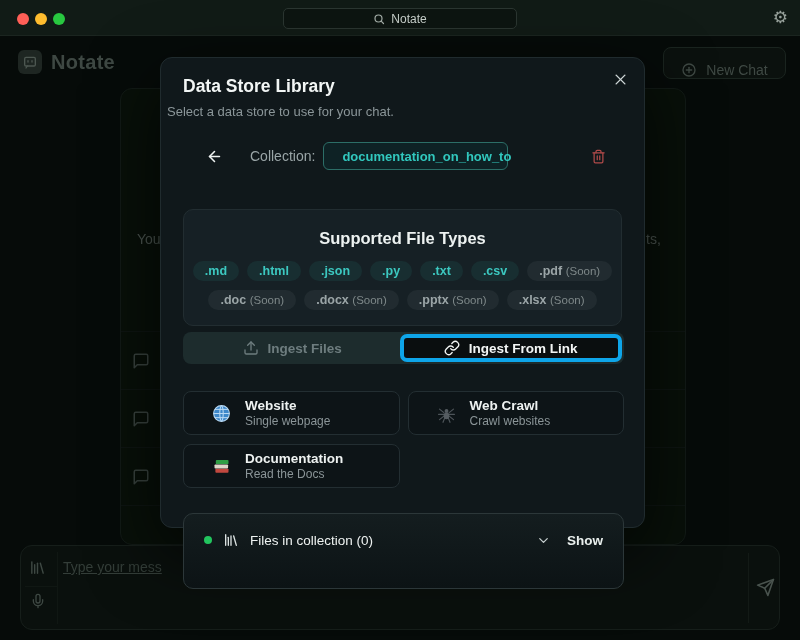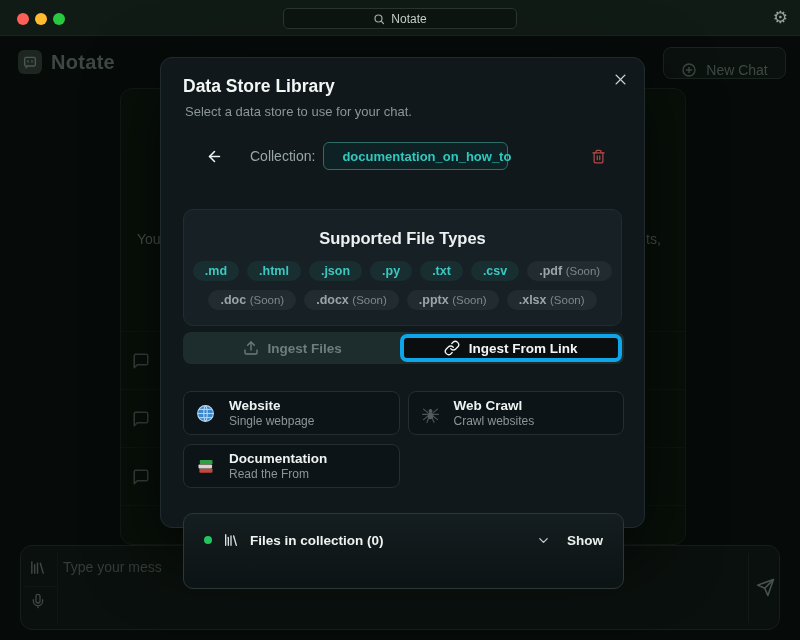--- a/index.html
+++ b/index.html
@@ -30,30 +30,30 @@
     border:1px solid #121a16; border-radius:12px; background:#081009; }
   .chat-row { position:absolute; left:0; width:100%; height:58px; border-top:1px solid #0e1512; }
   .chat-row .bubble { position:absolute; left:11px; top:20px; color:#39433f; }
   .frag { position:absolute; top:231px; font-size:14px; color:#4d5752; }
   .composer { position:absolute; left:20px; top:545px; width:760px; height:85px;
     border:1px solid #161e1a; border-radius:12px; background:#0a100d; }
   .composer .vline1 { position:absolute; left:36px; top:6px; width:1px; height:72px; background:#101713; }
   .composer .hline1 { position:absolute; left:4px; top:40px; width:32px; height:1px; background:#101713; }
   .composer .lib { position:absolute; left:8px; top:13px; color:#3e4843; }
   .composer .mic { position:absolute; left:9px; top:47px; color:#3e4843; }
-  .composer .ph { position:absolute; left:42px; top:13px; font-size:14px; color:#343e39; }
+  .composer .ph { position:absolute; left:42px; top:13px; font-size:14px; color:#343e39;text-decoration:underline; }
   .composer .vline2 { position:absolute; left:727px; top:7px; width:1px; height:70px; background:#131a16; }
   .composer .send { position:absolute; left:735px; top:32px; color:#49534e; }
 
   
   .modal { position:absolute; left:160px; top:57px; width:485px; height:471px;
     background:#10181b; border:1px solid #202b2e; border-radius:12px;
     box-shadow:0 24px 70px rgba(0,0,0,.75); }
   .m-title { position:absolute; left:22px; top:18px; font-size:17.5px; font-weight:700; color:#f2f6f5; }
-  .m-sub { position:absolute; left:24px; top:46px; font-size:13px; color:#8b9699;text-align:right; }
+  .m-sub { position:absolute; left:6px; top:46px; font-size:13px; color:#8b9699;text-align:right; }
   .m-close { position:absolute; right:16px; top:14px; color:#ced6d7; cursor:pointer; }
   .m-collection { position:absolute; left:22px; top:84px; width:441px; height:28px;
     display:flex; align-items:center; }
   .back-arrow { color:#eef2f1; margin-left:23px; }
   .coll-label { margin-left:27px; font-size:14px; color:#9aa5a7; }
   .coll-input { margin-left:8px; width:185px; height:28px; border:1px solid #2c6e67;
     border-radius:6px; background:#0e2225; color:#31c8be; font-size:13px; font-weight:600;
     display:flex; align-items:center; padding:0 18px; }
   .trash { margin-left:auto; margin-right:18px; color:#b04a4a; }
 
@@ -70,30 +70,30 @@
 
   .m-tabs { position:absolute; left:22px; top:274px; width:441px; height:32px;
     background:#1d2c2d; border-radius:8px; display:flex; padding:2px; }
   .tab { flex:1; display:flex; align-items:center; justify-content:center; gap:9px;
     font-size:13.5px; font-weight:600; color:#6e7d7f; border-radius:7px; }
   .tab.active { background:#0a0e0f; border:4px solid #0ea5e9; color:#f3f6f5; }
 
   .src-grid { position:absolute; left:22px; top:333px; width:441px;
     display:grid; grid-template-columns:1fr 1fr; gap:9px 8px; }
   .src-card { height:44px; background:#0d1417; border:1px solid #232e32; border-radius:8px;
-    display:flex; align-items:center; gap:13px; padding-left:11px; cursor:pointer; }
+    display:flex; align-items:center; gap:13px; padding-left:27px; cursor:pointer; }
   .src-title { font-size:13.5px; font-weight:600; color:#eef2f1; line-height:16px; }
   .src-desc { font-size:12px; color:#8b9598; line-height:14px; }
 
   .files-panel { position:absolute; left:22px; top:455px; width:441px; height:76px;
     background:linear-gradient(#141d1f,#0c1315); border:1px solid #2c3739; border-radius:10px; }
   .files-head { display:flex; align-items:center; margin:18px 20px 0 20px; }
   .dot { width:8px; height:8px; border-radius:50%; }
   .files-lib { margin-left:11px; color:#dbe2e1; }
-  .files-label { margin-left:11px; font-size:13.5px; font-weight:700; color:#eef2f1; }
+  .files-label { margin-left:11px; font-size:13.5px; font-weight:400; color:#eef2f1; }
   .files-chevron { margin-left:auto; color:#c6cfcf; }
   .files-show { margin-left:16px; font-size:13.5px; font-weight:600; color:#e9efed; }
 </style>
 </head>
 <body>
 
 <div class="titlebar">
   <span class="light" style="left:17px;background:#ff5f57"></span>
   <span class="light" style="left:35px;background:#febc2e"></span>
   <span class="light" style="left:53px;background:#28c840"></span>
@@ -296,21 +296,21 @@
     <div class="src-card">
       <span>
         <svg width="21" height="21" viewBox="0 0 24 24">
             <rect x="5" y="14.5" width="15" height="4.6" rx="1" fill="#c2483f"></rect>
             <rect x="4" y="9.6" width="15.5" height="4.6" rx="1" fill="#ddd7c9"></rect>
             <rect x="5.5" y="4.6" width="14.5" height="4.6" rx="1" fill="#2f9e44"></rect>
           </svg>
       </span>
       <span>
         <div class="src-title">Documentation</div>
-        <div class="src-desc">Read the From</div>
+        <div class="src-desc">Read the Docs</div>
       </span>
     </div>
   </div>
 
   <div class="files-panel">
     <div class="files-head">
       <span class="dot" style="background:#22c55e"></span>
       <span class="files-lib">
         <svg width="16" height="16" viewBox="0 0 24 24" fill="none" stroke="currentColor" stroke-width="2" stroke-linecap="round">
             <path d="m16 6 4 14"></path>

